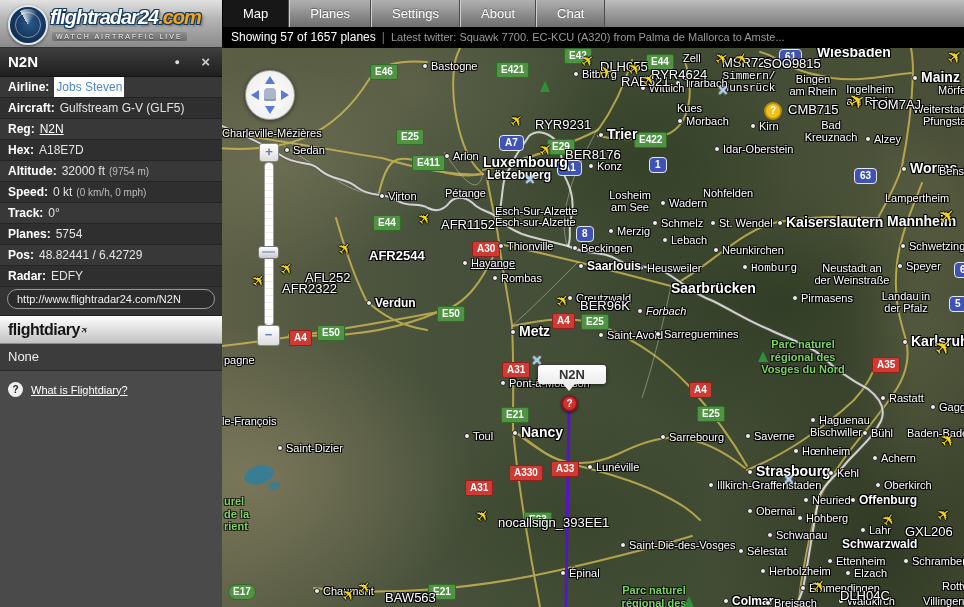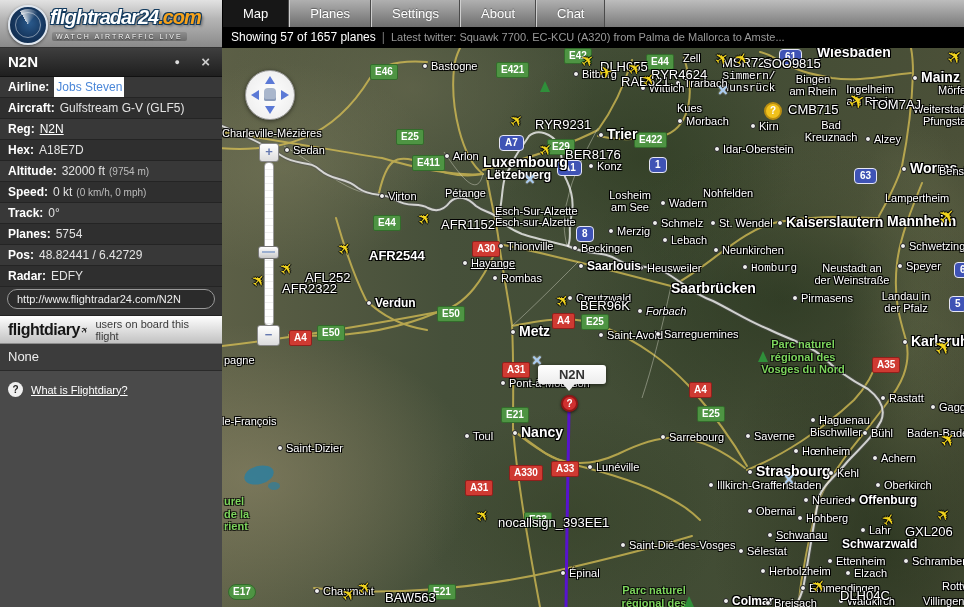--- a/index.html
+++ b/index.html
@@ -166,21 +166,20 @@
       <div class="frow"><b>Planes:</b><span class="val ">5754</span></div>
       <div class="frow"><b>Pos:</b><span class="val ">48.82441 / 6.42729</span></div>
       <div class="frow"><b>Radar:</b><span class="val ">EDFY</span></div>
     </div>
   <div class="urlrow">
     <input type="text" value="http://www.flightradar24.com/N2N" style="">
   </div>
   <div class="fdbar">
     <span class="fdlogo">flightdiary</span>
       <span class="fdplane">✈</span>
-    <span class="fdtag">users on board this flight</span>
   </div>
   <div class="nonerow">None</div>
   <div class="helprow">
     <span class="helpicon">?</span>
     <span class="helplink">What is Flightdiary?</span>
   </div>
 </div>
 
 <div id="map">
   <svg width="742" height="559" viewBox="0 0 742 559">
@@ -346,21 +345,21 @@
       <div class="place " style="left: 685px; top: 379px;">Baden-Baden</div>
       <div class="place " style="left: 650px; top: 404px;"><span class="dot"></span>Achern</div>
       <div class="place " style="left: 653px; top: 431px;"><span class="dot"></span>Oberkirch</div>
       <div class="place " style="left: 486px; top: 431px;"><span class="dot"></span>Illkirch-Graffenstaden</div>
       <div class="place " style="left: 581px; top: 446px;"><span class="dot"></span>Neuried</div>
       <div class="place bigtown" style="left: 628px; top: 445px;"><span class="dot"></span>Offenburg</div>
       <div class="place " style="left: 525px; top: 457px;"><span class="dot"></span>Obernai</div>
       <div class="place " style="left: 575px; top: 464px;"><span class="dot"></span>Hohberg</div>
       <div class="place " style="left: 638px; top: 476px;"><span class="dot"></span>Lahr</div>
       <div class="place bigtown" style="left: 620px; top: 489px;">Schwarzwald</div>
-      <div class="place " style="left: 545px; top: 481px; text-decoration: underline;"><span class="dot"></span>Schwanau</div>
+      <div class="place " style="left: 545px; top: 481px;"><span class="dot"></span>Schwanau</div>
       <div class="place " style="left: 605px; top: 507px;"><span class="dot"></span>Ettenheim</div>
       <div class="place " style="left: 681px; top: 507px;"><span class="dot"></span>Schramberg</div>
       <div class="place " style="left: 538px; top: 517px;"><span class="dot"></span>Herbolzheim</div>
       <div class="place " style="left: 623px; top: 519px;"><span class="dot"></span>Elzach</div>
       <div class="place " style="left: 578px; top: 534px;"><span class="dot"></span>Emmendingen</div>
       <div class="place " style="left: 720px; top: 532px;">Rottweil</div>
       <div class="place bigtown" style="left: 501px; top: 546px;"><span class="dot"></span>Colmar</div>
       <div class="place " style="left: 543px; top: 549px;"><span class="dot"></span>Breisach</div>
       <div class="place " style="left: 616px; top: 547px;"><span class="dot"></span>Waldkirch</div>
       <div class="place " style="left: 701px; top: 547px;">Villingen</div>

